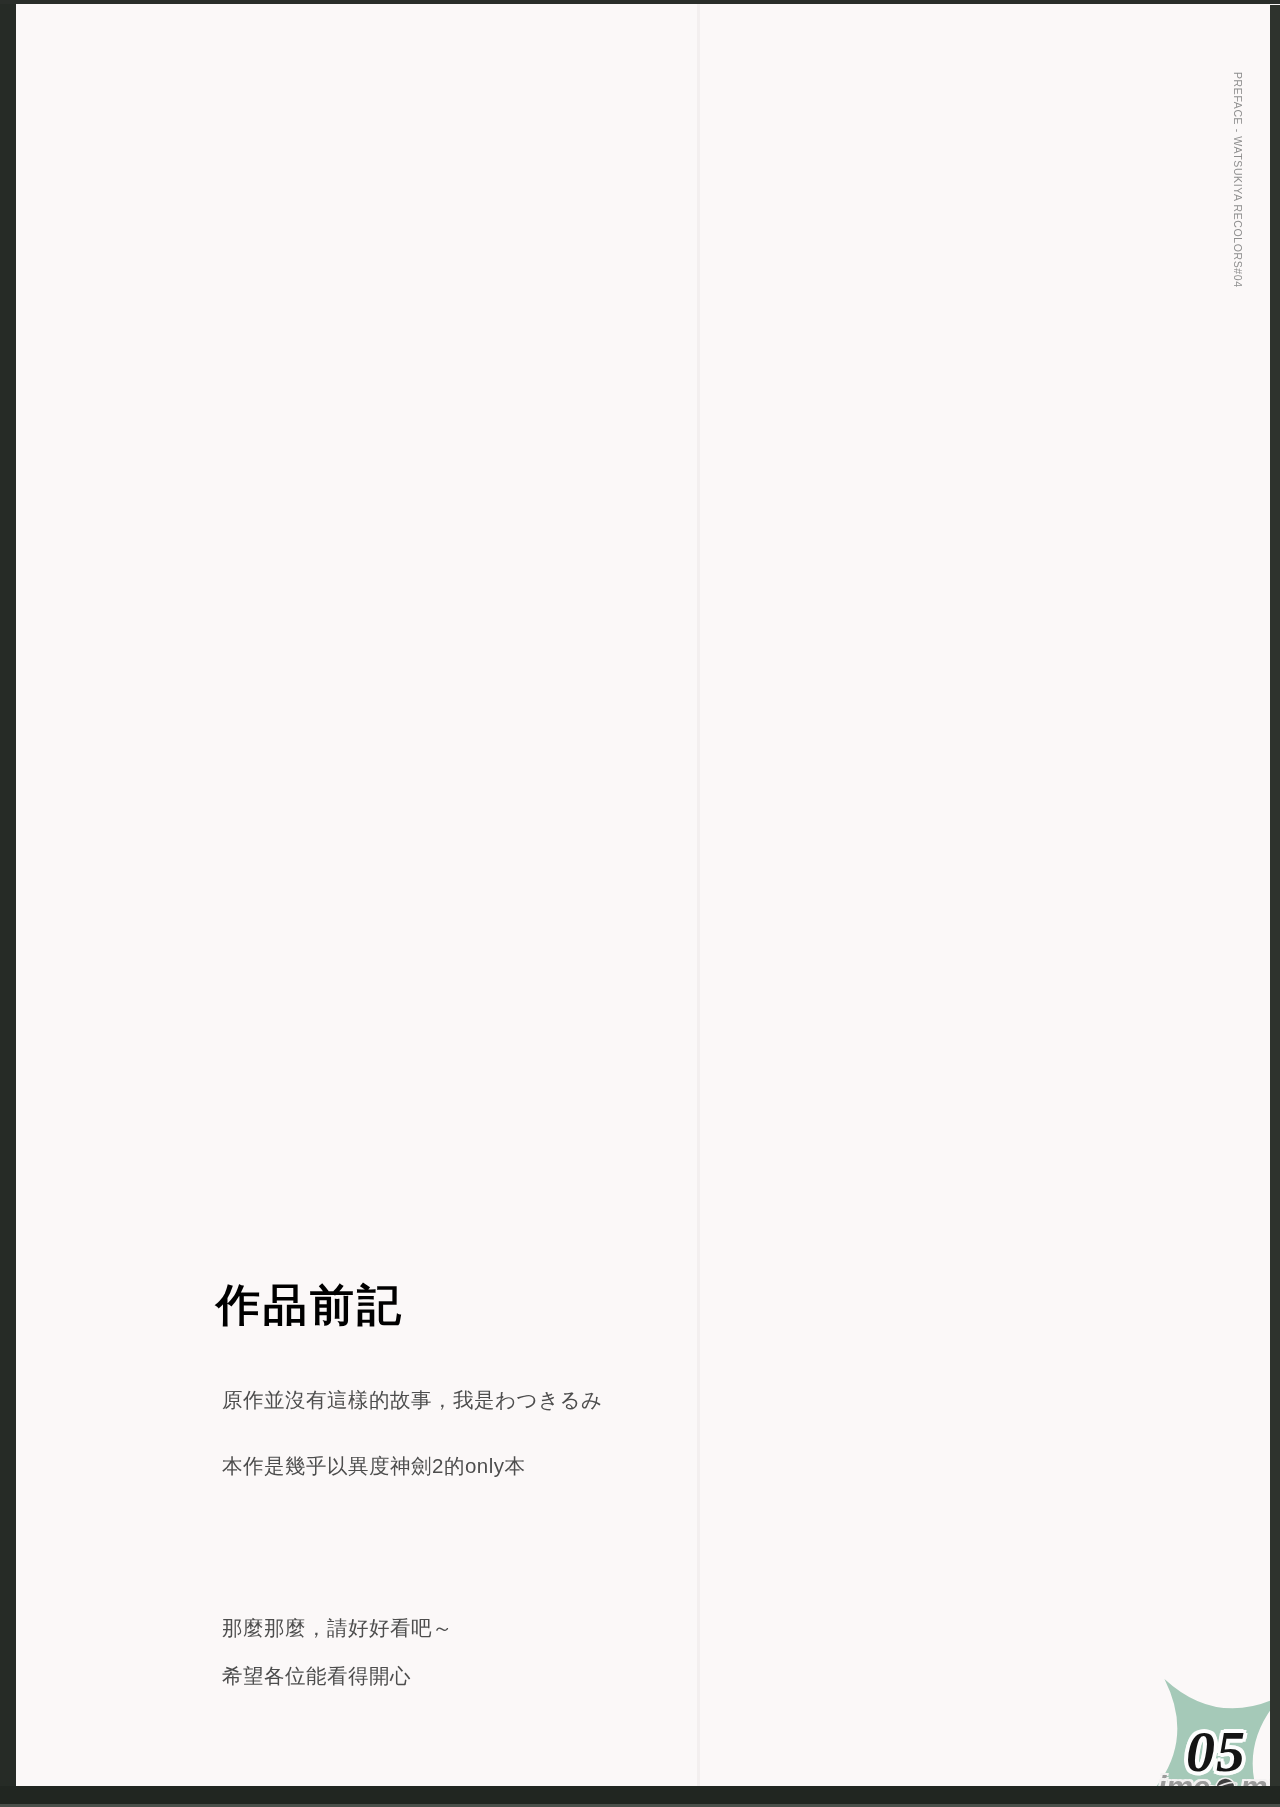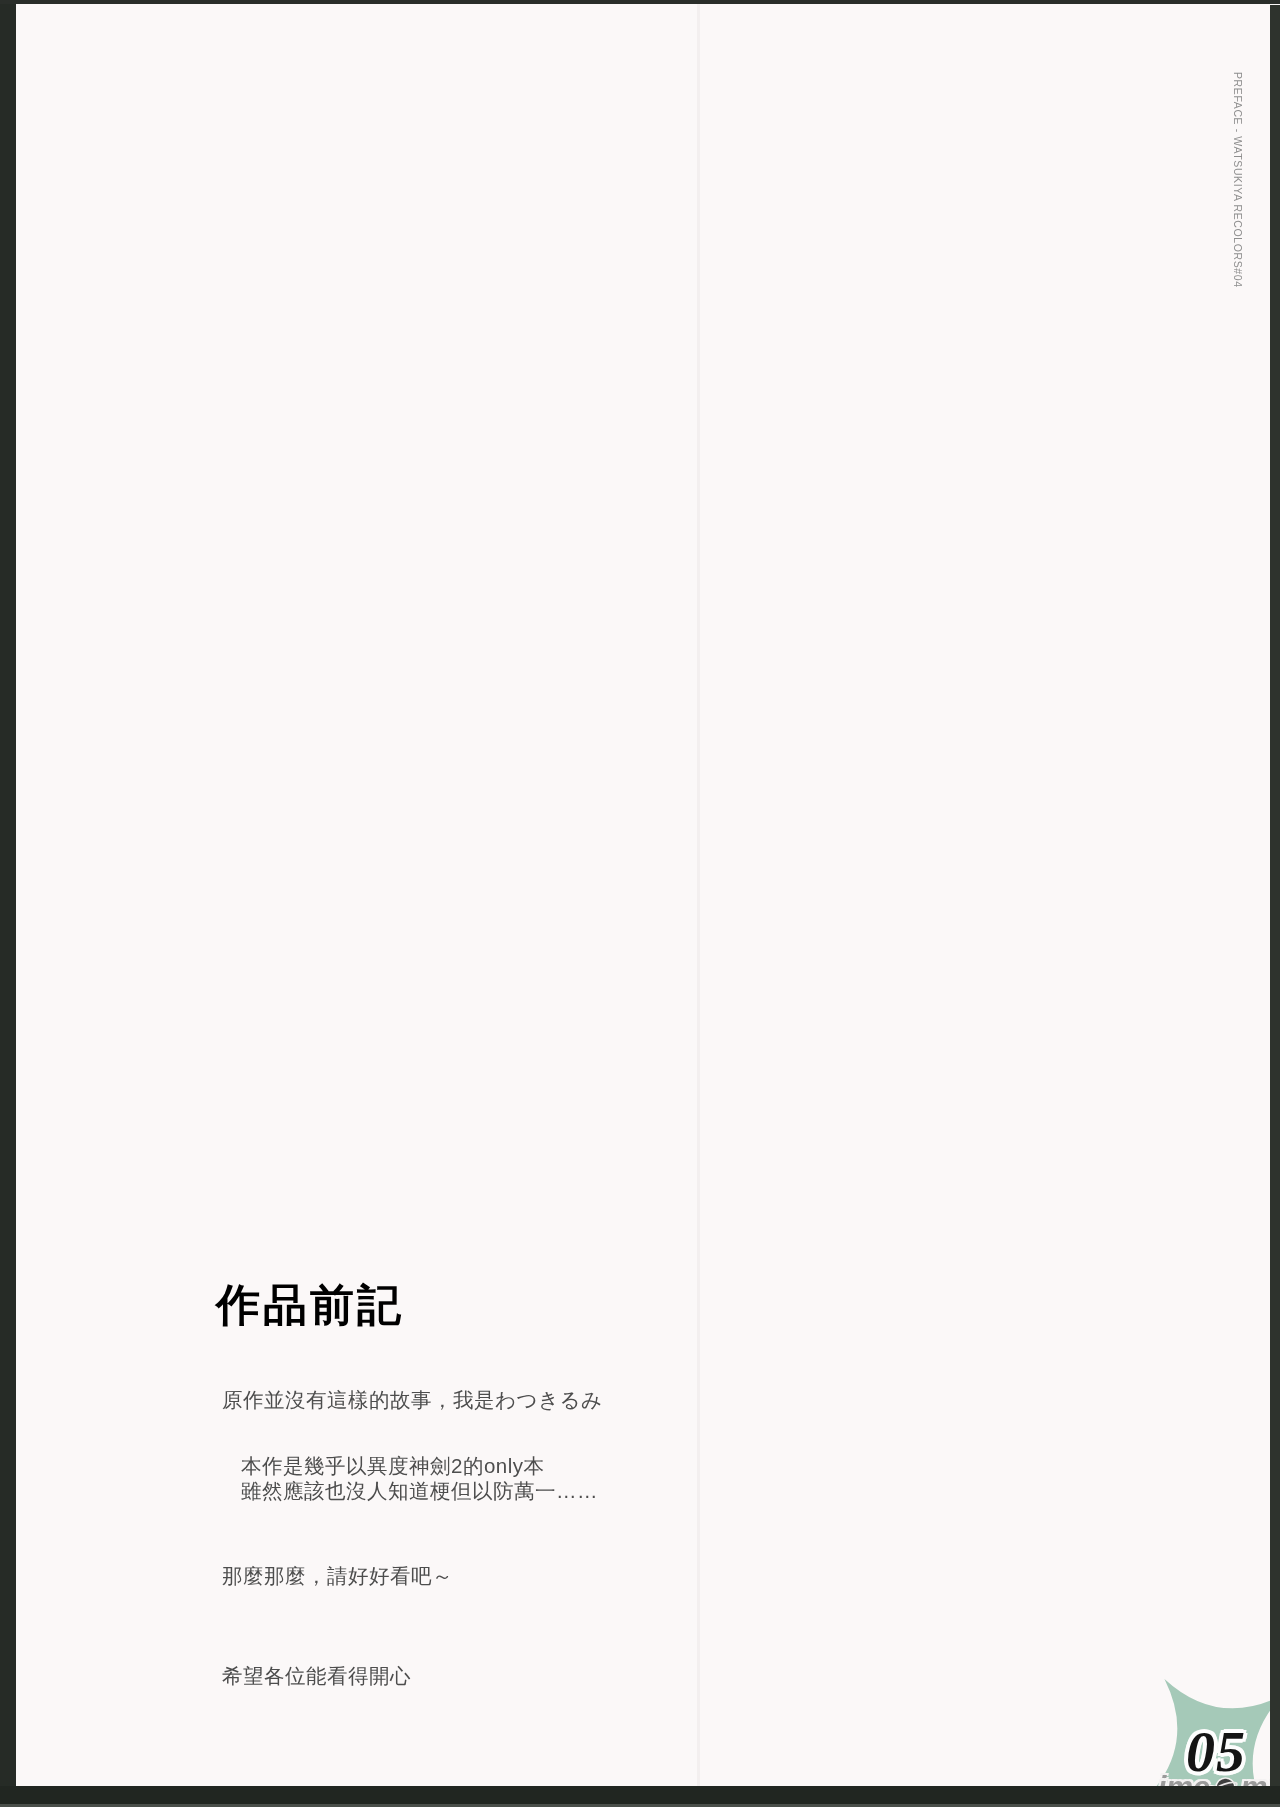--- a/index.html
+++ b/index.html
@@ -46,31 +46,31 @@
 
   .text-line {
     position: absolute; left: 222px;
     font-size: 20.5px;
     color: #4d4d4d;
     letter-spacing: 0.5px;
     white-space: nowrap;
   }
   .greeting { top: 1386px; }
 
-  .body-block { position: absolute; left: 222px; top: 1453px; margin-left: 19px; }
+  .body-block { position: absolute; left: 222px; top: 1453px; }
   .body-block .bline {
     font-size: 20.5px;
     color: #4d4d4d;
     letter-spacing: 0.5px;
     line-height: 25px;
     white-space: nowrap;
   }
 
   .closing-1 { top: 1662px; }
-  .closing-2 { top: 1562px; text-align: center; }
+  .closing-2 { top: 1614px; text-align: center; }
 
   
   .corner-art { position: absolute; left: 1100px; top: 1620px; width: 180px; height: 187px; }
 
   .page-number {
     position: absolute; left: 1186px; top: 1718px;
     font-family: "Liberation Serif", serif;
     font-style: italic;
     font-weight: bold;
     font-size: 58px;
@@ -101,21 +101,20 @@
   <div class="crease"></div>
 
   <div class="side-caption">PREFACE - WATSUKIYA RECOLORS#04</div>
 
   <div class="page-title">作品前記</div>
 
   <div class="text-line greeting">原作並沒有這樣的故事，我是わつきるみ</div>
 
   <div class="body-block">
     <div class="bline">本作是幾乎以異度神劍2的only本</div>
-    <div class="bline">雖然應該也沒人知道梗但以防萬一……</div>
   </div>
 
   <div class="text-line closing-1">希望各位能看得開心</div>
   <div class="text-line closing-2">那麼那麼，請好好看吧～</div>
 
   <svg class="corner-art" viewBox="0 0 180 187" xmlns="http://www.w3.org/2000/svg" aria-hidden="true">
     <g transform="translate(115,126) rotate(-37)">
       <path d="M 0,-84 Q 13,-13 84,0 Q 13,13 0,84 Q -13,13 -84,0 Q -13,-13 0,-84 Z" fill="#a5c9b8"></path>
     </g>
   </svg>

